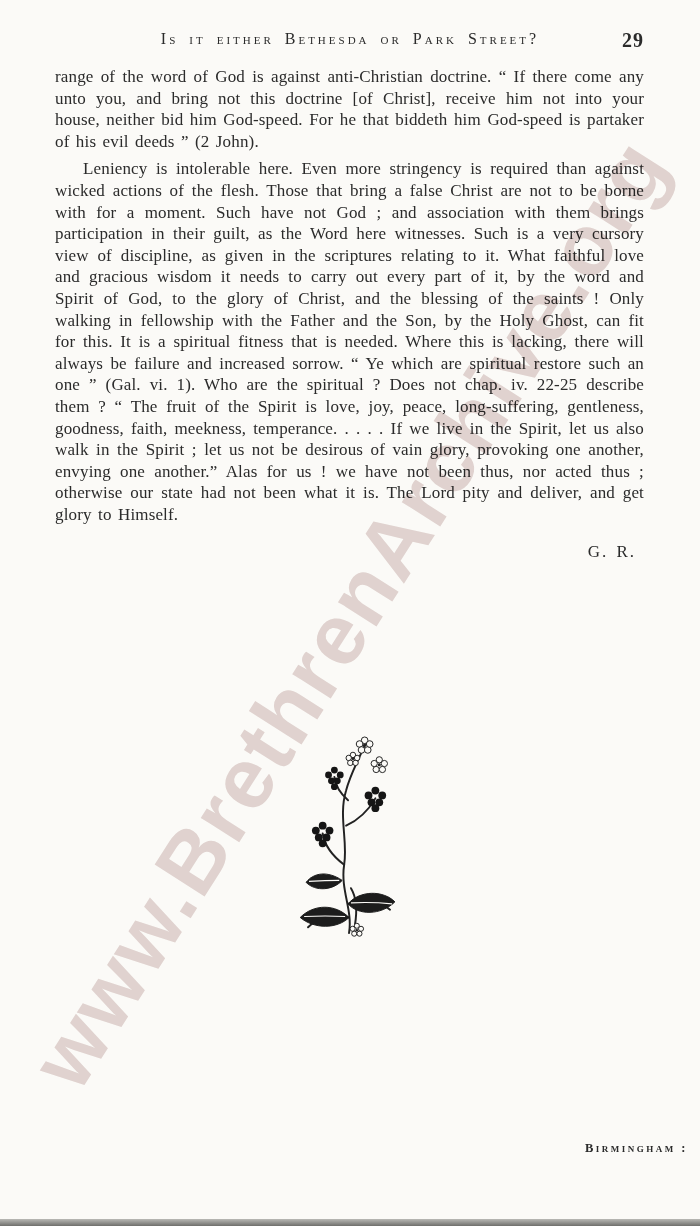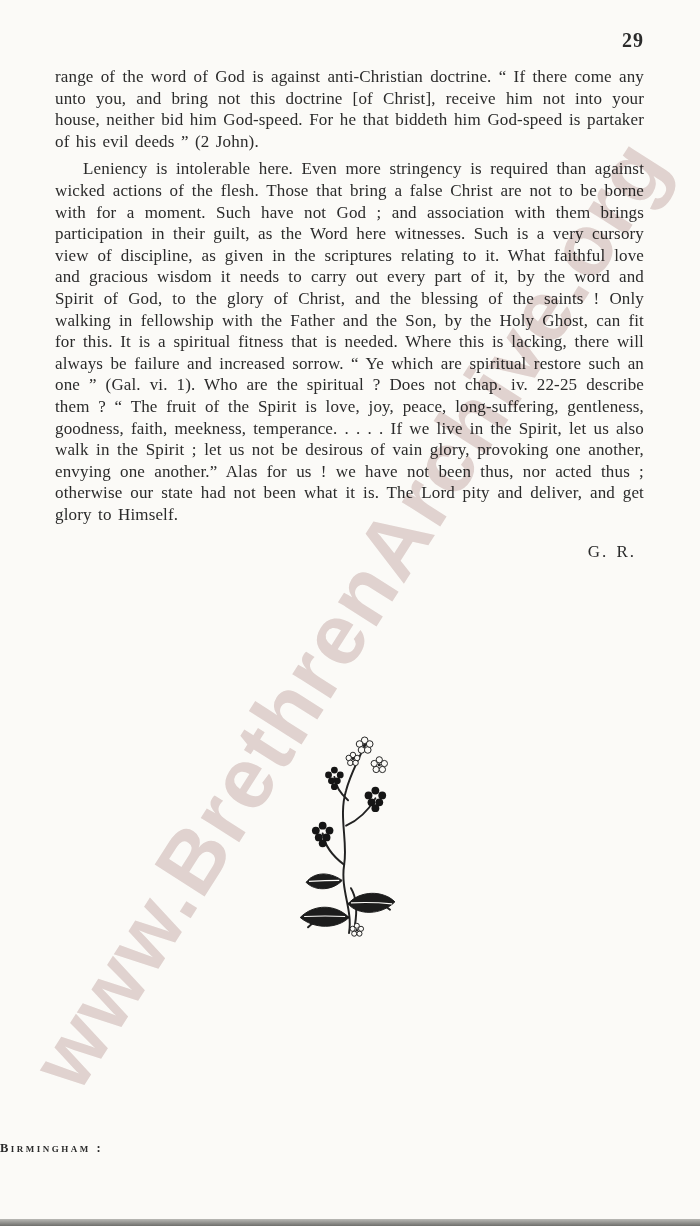--- a/index.html
+++ b/index.html
@@ -63,22 +63,22 @@
   .ornament{
     position:absolute;
     top:732px; left:50%;
     transform:translateX(-50%);
     width:130px; height:205px;
   }
   .ornament svg{ display:block; width:100%; height:100%; }
 
   
   .footer{
-    position:absolute; left:0; right:0; top:1141px;
-    text-align:left;
+    position:absolute; left:0; right:12px; top:1141px;
+    text-align:right;
     font-variant:small-caps;
   }
   .imprint-city{
     font-size:12.5px;
     font-weight:bold;
     letter-spacing:2.5px;
     margin-bottom:7px;
   }
   .imprint-printer{
     font-size:13px;
@@ -111,20 +111,21 @@
     height:7px;
     background:linear-gradient(to bottom,#b9b9b5,#6f6f6c);
   }
 </style>
 </head>
 <body>
 
 <div class="page">
 
   <div class="header">
+    <span class="running-title">Is it either Bethesda or Park Street?</span>
     <span class="page-number">29</span>
   </div>
 
   <div class="body-text">
     <p class="para no-indent">range of the word of God is against anti-Christian doctrine. “ If there come any unto you, and bring not this doctrine [of Christ], receive him not into your house, neither bid him God-speed. For he that biddeth him God-speed is partaker of his evil deeds ” (2 John).</p>
     <p class="para indent">Leniency is intolerable here. Even more stringency is required than against wicked actions of the flesh. Those that bring a false Christ are not to be borne with for a moment. Such have not God ; and association with them brings participation in their guilt, as the Word here witnesses. Such is a very cursory view of discipline, as given in the scriptures relating to it. What faithful love and gracious wisdom it needs to carry out every part of it, by the word and Spirit of God, to the glory of Christ, and the blessing of the saints ! Only walking in fellowship with the Father and the Son, by the Holy Ghost, can fit for this. It is a spiritual fitness that is needed. Where this is lacking, there will always be failure and increased sorrow. “ Ye which are spiritual restore such an one ” (Gal. vi. 1). Who are the spiritual ? Does not chap. iv. 22-25 describe them ? “ The fruit of the Spirit is love, joy, peace, long-suffering, gentleness, goodness, faith, meekness, temperance. . . . . If we live in the Spirit, let us also walk in the Spirit ; let us not be desirous of vain glory, provoking one another, envying one another.” Alas for us ! we have not been thus, nor acted thus ; otherwise our state had not been what it is. The Lord pity and deliver, and get glory to Himself.</p>
     <div class="signature">G. R.</div>
   </div>
 
   <div class="ornament">

